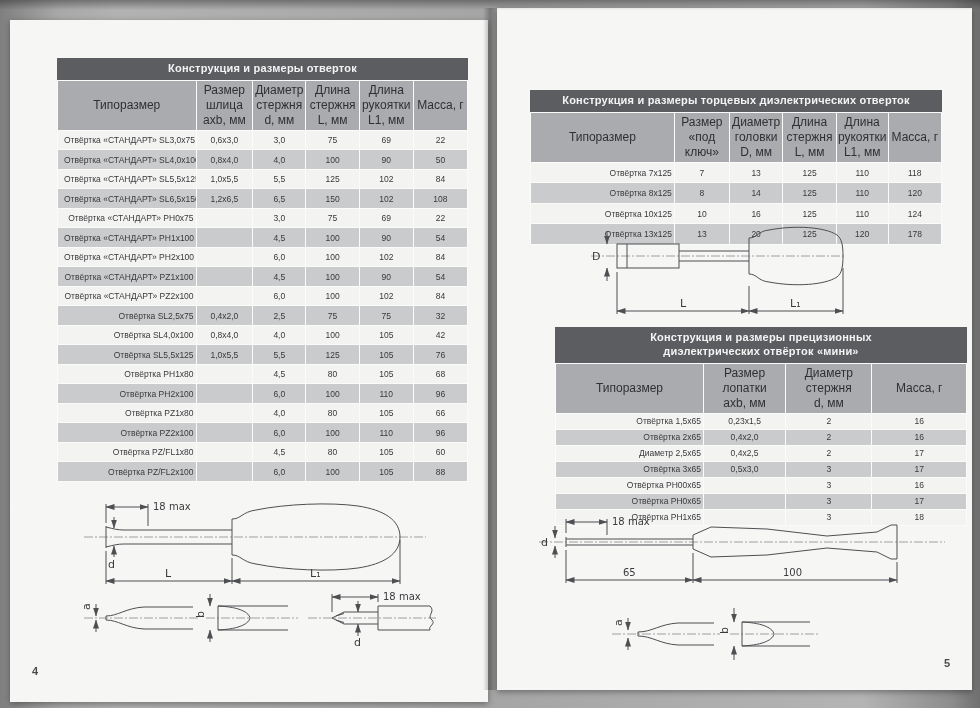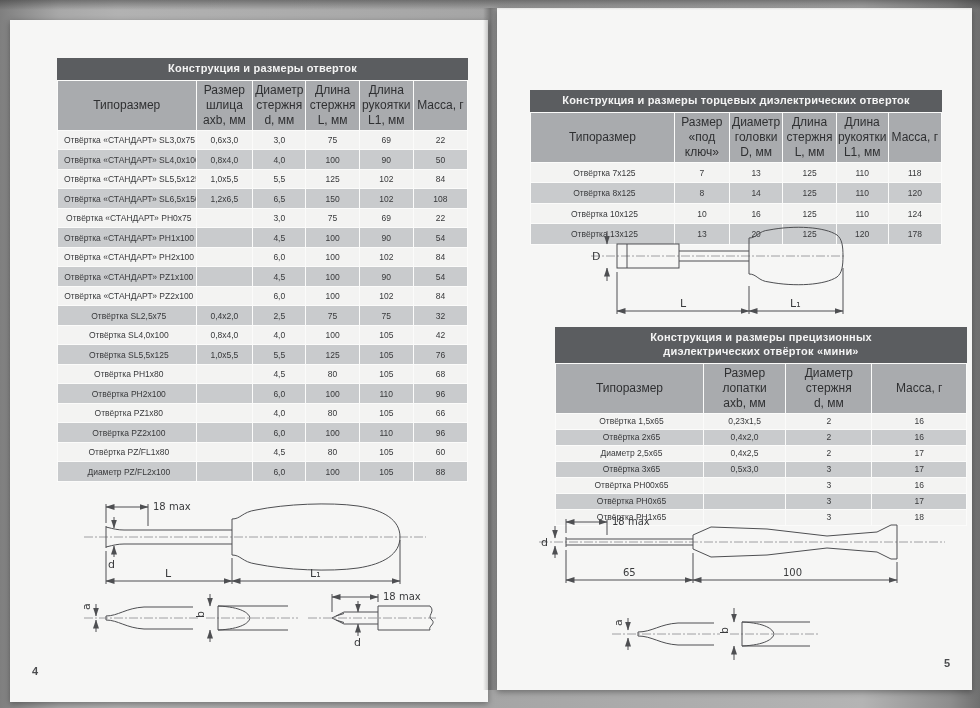--- a/index.html
+++ b/index.html
@@ -16,21 +16,21 @@
   .gutter{position:absolute;left:483px;top:8px;width:18px;height:682px;
     background:linear-gradient(90deg,rgba(0,0,0,0),rgba(0,0,0,.28) 40%,rgba(0,0,0,.18) 60%,rgba(0,0,0,0));}
   .tblwrap{position:absolute;}
   .tbl-title{background:#5b5d60;color:#f4f4f4;font-weight:bold;font-size:11px;letter-spacing:.2px;
     text-align:center;padding:4px 2px;white-space:pre-line;line-height:1.25;}
   table{border-collapse:collapse;width:100%;table-layout:fixed;}
   th,td{border:1px solid #fbfbfa;}
   th{background:#a9abae;font-weight:normal;font-size:12px;color:#2f3032;white-space:pre-line;
      line-height:1.25;padding:2px 1px;vertical-align:middle;text-align:center;}
   td{font-size:8.5px;color:#38393b;text-align:center;padding:0 2px;overflow:hidden;white-space:nowrap;}
-  td:first-child{text-align:center;padding-left:6px;}
+  td:first-child{text-align:right;padding-left:6px;}
   tbody tr:nth-child(odd){background:#f3f3f2;}
   tbody tr:nth-child(even){background:#c9cbcd;}
   .t-left thead th{height:42px;} .t-left td{height:18.5px;}
   .t-rtop thead th{height:40px;} .t-rtop td{height:19.5px;}
   .t-rbot thead th{height:25px;} .t-rbot td{height:15px;}
   .diag{position:absolute;}
   .diag path,.diag line,.diag rect{stroke:#4e4f52;stroke-width:1;fill:none;}
   .diag .cl{stroke:#8a8b8e;stroke-width:.8;stroke-dasharray:9 2 2 2;}
   .diag text{font-family:"DejaVu Sans",sans-serif;font-size:10px;fill:#3a3b3d;stroke:none;}
   .diag text.var{font-size:11px;}
@@ -204,21 +204,21 @@
             </tr>
             <tr>
               <td>Отвёртка PZ/FL1x80</td>
               <td></td>
               <td>4,5</td>
               <td>80</td>
               <td>105</td>
               <td>60</td>
             </tr>
             <tr>
-              <td>Диаметр PZ/FL2x100</td>
+              <td>Отвёртка PZ/FL2x100</td>
               <td></td>
               <td>6,0</td>
               <td>100</td>
               <td>105</td>
               <td>88</td>
             </tr>
           </tbody>
       </table>
     </div>
 

